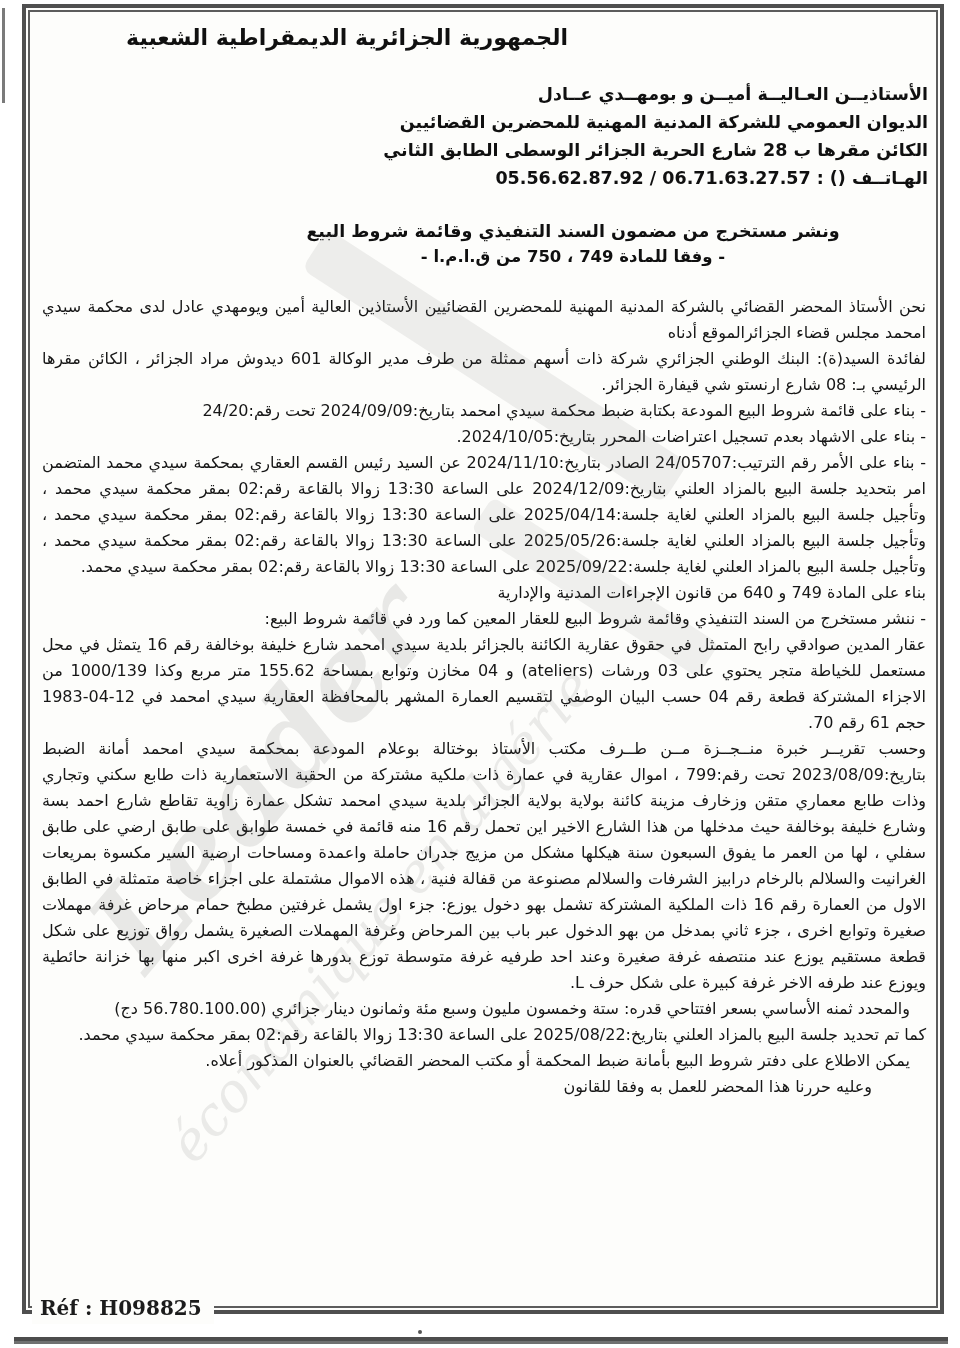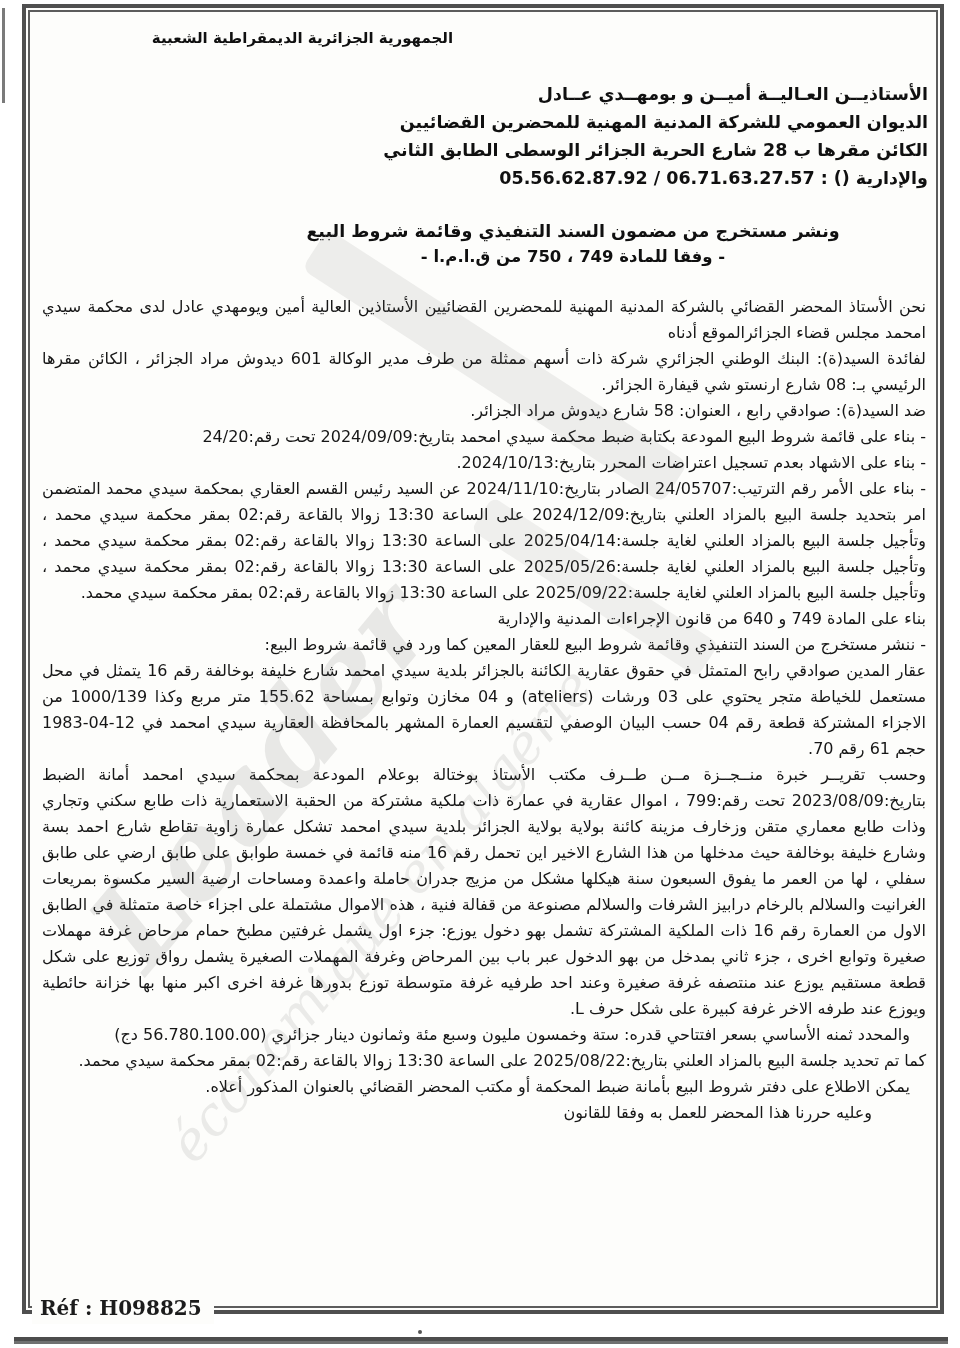--- a/index.html
+++ b/index.html
@@ -51,23 +51,23 @@
   .wm-word2{
     left:130px;top:1125px;
     font-family:"DejaVu Serif",serif;font-style:italic;
     font-size:54px;line-height:1;
     color:rgba(95,95,95,0.12);
     transform:rotate(-50deg);transform-origin:0 0;
     white-space:nowrap;
   }
   
   .republic{
-    direction:rtl;text-align:center;
+    direction:rtl;text-align:right;
     padding:14px 368px 0 7px;
-    font-weight:bold;font-size:15px;line-height:24px;
+    font-weight:bold;font-size:22px;line-height:24px;
     color:#101010;
   }
   .office{
     direction:rtl;text-align:right;
     padding:30px 8px 0 0;
     font-weight:bold;font-size:17.5px;line-height:28px;
     color:#101010;
   }
   
   .title-block{
@@ -124,34 +124,33 @@
       <div class="watermark wm-stroke2"></div>
       <div class="watermark wm-word1">Leader</div>
       <div class="watermark wm-word2">économique en algérie</div>
 
       <div class="republic">الجمهورية الجزائرية الديمقراطية الشعبية</div>
 
       <div class="office">
         <div>الأستاذيــن العـاليــة أميــن و بومهــدي عــادل</div>
         <div>الديوان العمومي للشركة المدنية المهنية للمحضرين القضائيين</div>
         <div>الكائن مقرها ب 28 شارع الحرية الجزائر الوسطى الطابق الثاني</div>
-        <div>والإدارية () : 06.71.63.27.57 / 05.56.62.87.92</div>
+        <div>الهـاتــف () : 06.71.63.27.57 / 05.56.62.87.92</div>
       </div>
 
       <div class="title-block">
         <div class="title-2">ونشر مستخرج من مضمون السند التنفيذي وقائمة شروط البيع</div>
         <div class="title-3">- وفقا للمادة 749 ، 750 من ق.ا.م.ا -</div>
       </div>
 
       <div class="body">
         <p>نحن الأستاذ المحضر القضائي بالشركة المدنية المهنية للمحضرين القضائيين الأستاذين العالية أمين ويومهدي عادل لدى محكمة سيدي امحمد مجلس قضاء الجزائرالموقع أدناه</p>
         <p>لفائدة السيد(ة): البنك الوطني الجزائري شركة ذات أسهم ممثلة من طرف مدير الوكالة 601 ديدوش مراد الجزائر ، الكائن مقرها الرئيسي بـ: 08 شارع ارنستو شي قيفارة الجزائر.</p>
-        <p>ضد السيد(ة): صوادقي رابع ، العنوان: 58 شارع ديدوش مراد الجزائر.</p>
         <p>- بناء على قائمة شروط البيع المودعة بكتابة ضبط محكمة سيدي امحمد بتاريخ:2024/09/09 تحت رقم:24/20</p>
-        <p>- بناء على الاشهاد بعدم تسجيل اعتراضات المحرر بتاريخ:2024/10/13.</p>
+        <p>- بناء على الاشهاد بعدم تسجيل اعتراضات المحرر بتاريخ:2024/10/05.</p>
         <p>- بناء على الأمر رقم الترتيب:24/05707 الصادر بتاريخ:2024/11/10 عن السيد رئيس القسم العقاري بمحكمة سيدي محمد المتضمن امر بتحديد جلسة البيع بالمزاد العلني بتاريخ:2024/12/09 على الساعة 13:30 زوالا بالقاعة رقم:02 بمقر محكمة سيدي محمد ، وتأجيل جلسة البيع بالمزاد العلني لغاية جلسة:2025/04/14 على الساعة 13:30 زوالا بالقاعة رقم:02 بمقر محكمة سيدي محمد ، وتأجيل جلسة البيع بالمزاد العلني لغاية جلسة:2025/05/26 على الساعة 13:30 زوالا بالقاعة رقم:02 بمقر محكمة سيدي محمد ، وتأجيل جلسة البيع بالمزاد العلني لغاية جلسة:2025/09/22 على الساعة 13:30 زوالا بالقاعة رقم:02 بمقر محكمة سيدي محمد.</p>
         <p>بناء على المادة 749 و 640 من قانون الإجراءات المدنية والإدارية</p>
         <p>- ننشر مستخرج من السند التنفيذي وقائمة شروط البيع للعقار المعين كما ورد في قائمة شروط البيع:</p>
         <p>عقار المدين صوادقي رابح المتمثل في حقوق عقارية الكائنة بالجزائر بلدية سيدي امحمد شارع خليفة بوخالفة رقم 16 يتمثل في محل مستعمل للخياطة متجر يحتوي على 03 ورشات (ateliers) و 04 مخازن وتوابع بمساحة 155.62 متر مربع وكذا 1000/139 من الاجزاء المشتركة قطعة رقم 04 حسب البيان الوصفي لتقسيم العمارة المشهر بالمحافظة العقارية سيدي امحمد في 12-04-1983 حجم 61 رقم 70.</p>
         <p>وحسب تقريــر خبرة منــجــزة مــن طــرف مكتب الأستاذ بوختالة بوعلام المودعة بمحكمة سيدي امحمد أمانة الضبط بتاريخ:2023/08/09 تحت رقم:799 ، اموال عقارية في عمارة ذات ملكية مشتركة من الحقبة الاستعمارية ذات طابع سكني وتجاري وذات طابع معماري متقن وزخارف مزينة كائنة بولاية بولاية الجزائر بلدية سيدي امحمد تشكل عمارة زاوية تقاطع شارع احمد بسة وشارع خليفة بوخالفة حيث مدخلها من هذا الشارع الاخير اين تحمل رقم 16 منه قائمة في خمسة طوابق على طابق ارضي على طابق سفلي ، لها من العمر ما يفوق السبعون سنة هيكلها مشكل من مزيج جدران حاملة واعمدة ومساحات ارضية السير مكسوة بمريعات الغرانيت والسلالم بالرخام درابيز الشرفات والسلالم مصنوعة من قفالة فنية ، هذه الاموال مشتملة على اجزاء خاصة متمثلة في الطابق الاول من العمارة رقم 16 ذات الملكية المشتركة تشمل بهو دخول يوزع: جزء اول يشمل غرفتين مطبخ حمام مرحاض غرفة مهملات صغيرة وتوابع اخرى ، جزء ثاني بمدخل من بهو الدخول عبر باب بين المرحاض وغرفة المهملات الصغيرة يشمل رواق توزيع على شكل قطعة مستقيم يوزع عند منتصفه غرفة صغيرة وعند احد طرفيه غرفة متوسطة توزع بدورها غرفة اخرى اكبر منها بها خزانة حائطية ويوزع عند طرفه الاخر غرفة كبيرة على شكل حرف L.</p>
         <p class="indent-sm">والمحدد ثمنه الأساسي بسعر افتتاحي قدره: ستة وخمسون مليون وسبع مئة وثمانون دينار جزائري (56.780.100.00 دج)</p>
         <p>كما تم تحديد جلسة البيع بالمزاد العلني بتاريخ:2025/08/22 على الساعة 13:30 زوالا بالقاعة رقم:02 بمقر محكمة سيدي محمد.</p>
         <p class="indent-sm">يمكن الاطلاع على دفتر شروط البيع بأمانة ضبط المحكمة أو مكتب المحضر القضائي بالعنوان المذكور أعلاه.</p>
         <p class="pad-right">وعليه حررنا هذا المحضر للعمل به وفقا للقانون</p>
       </div>

